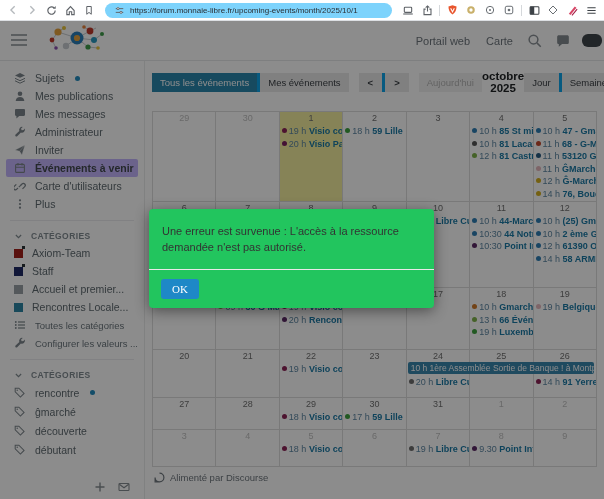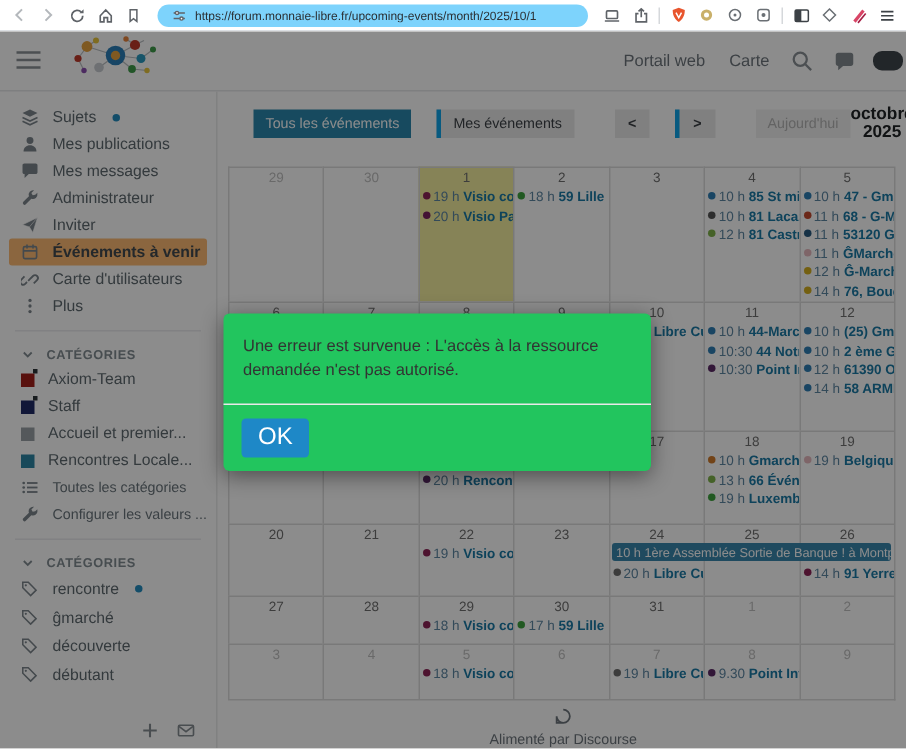--- a/index.html
+++ b/index.html
@@ -31,36 +31,36 @@
     margin-left:12px; margin-right:-8px; flex:0 0 auto; }
 
   .cols { display:flex; height:438px; }
 
   
   .sidebar { width:145px; border-right:1px solid #e9ebec; padding:8px 0 0 0;
     font-size:10.5px; color:#5f6a70; position:relative; flex:0 0 auto; }
   .srow { display:flex; align-items:center; height:18px; padding:0 8px 0 14px; gap:9px;
     white-space:nowrap; overflow:hidden; }
   .srow .ic { width:12px; height:12px; flex:0 0 auto; color:#7d868c; display:flex; }
-  .srow.active { background:#fdba74; border-radius:2px; margin:0 6px; padding:0 2px 0 8px; font-weight:bold; color:#424a4f; }
+  .srow.active { background:#c4b5fd; border-radius:2px; margin:0 6px; padding:0 2px 0 8px; font-weight:bold; color:#424a4f; }
   .ndot { width:5px; height:5px; border-radius:50%; background:#238cbf; flex:0 0 auto; margin-left:2px; }
   .secthead { display:flex; align-items:center; gap:8px; height:16px; padding:0 14px;
     font-size:8.5px; font-weight:bold; letter-spacing:.4px; color:#828c92; margin-top:7px; }
   .secthead .ic { width:9px; height:9px; color:#828c92; display:flex; }
   .sectsep { border-top:1px solid #ececee; margin:7px 10px 0 10px; }
   .catsq { width:9px; height:9px; flex:0 0 auto; position:relative; }
   .catsq .lock { position:absolute; right:-2px; top:-3px; width:3px; height:3px; background:#2d3338; }
   .sfoot { position:absolute; bottom:6px; right:14px; display:flex; gap:12px; color:#868d92; }
   .sfoot .ic { width:12px; height:12px; display:flex; }
 
   
   .main { flex:1; padding:10px 7px 0 7px; position:relative; min-width:0; }
   .cal-toolbar { display:flex; align-items:center; height:22px; margin-bottom:18px; }
   .btn { font-size:9.5px; padding:0 8px; height:19px; line-height:19px; background:#e9e9e9;
-    color:#3c4146; border:none; white-space:nowrap; cursor:pointer; font-family:inherit;margin-left:17px; }
+    color:#3c4146; border:none; white-space:nowrap; cursor:pointer; font-family:inherit; }
   .btn.primary { background:#2b87ad; color:#fff; }
   .btn.disabled { background:#f0f0f0; color:#b5b5b5; }
   .btn.nav { font-weight:bold; padding:0 9px; }
   .grp { display:flex; }
   .grp .btn + .btn { border-left:3px solid #0ea5e9; }
   .cal-title { flex:1; text-align:center; font-size:11.5px; font-weight:bold; color:#202326; }
   .mtb { margin-left:10px; }
 
   .cal { border:1px solid #ddd; border-top:none; border-left:none; }
   .cal-head { display:grid; grid-template-columns:repeat(7,1fr); height:15px; }
@@ -72,31 +72,31 @@
   .daynum { font-size:9px; color:#707070; text-align:center; height:13px; line-height:13px; }
   .day.other .daynum { color:#c0c0c0; }
   .ev { font-size:9px; line-height:12.5px; white-space:nowrap; overflow:hidden; padding-left:2px; cursor:pointer; }
   .ev .dot { display:inline-block; width:5px; height:5px; border-radius:50%; margin-right:2px; vertical-align:1px; }
   .ev .t { color:#5e87a3; }
   .ev .n { color:#1b7aa6; font-weight:bold; }
   .spanbar { position:absolute; top:13px; height:12px; border-radius:2px; color:#fff;
     font-size:8.5px; line-height:12px; padding-left:3px; white-space:nowrap; overflow:hidden; cursor:pointer; }
 
   .powered { display:flex; align-items:center; gap:5px; margin-top:5px;
-    font-size:9.5px; color:#6e767d; padding-left:2px;flex-direction:column; }
+    font-size:9.5px; color:#6e767d; padding-left:2px; }
   .powered .ic { width:11px; height:11px; display:flex; color:#6e767d; }
 
   
   .backdrop { position:absolute; inset:0; background:rgba(0,0,0,0.45); z-index:5; }
   .modal { position:absolute; left:149px; top:188px; width:285px; z-index:10; background:#22c55e;
     border-radius:4px; box-shadow:0 3px 14px rgba(0,0,0,.45); }
   .modal-body { padding:15px 13px 13px 13px; font-size:11px; color:#333; line-height:1.45; }
   .modal-footer { border-top:1px solid #e9e9e9; padding:9px 12px; }
   .okbtn { background:#1e88c7; color:#fff; border:none; border-radius:3px;
-    font-size:16px; padding:4px 11px; font-family:Liberation Sans, sans-serif; cursor:pointer; }
+    font-size:11px; padding:4px 11px; font-family:Liberation Serif, serif; cursor:pointer; }
 </style>
 </head>
 <body>
 
 <div class="stage">
 
   <div class="browser">
     <span class="bicon dim">
         <svg width="10" height="10" viewBox="0 0 12 12" fill="none" stroke="currentColor" stroke-width="1.6">
           <path d="M8 1.5 3.5 6 8 10.5"></path>

